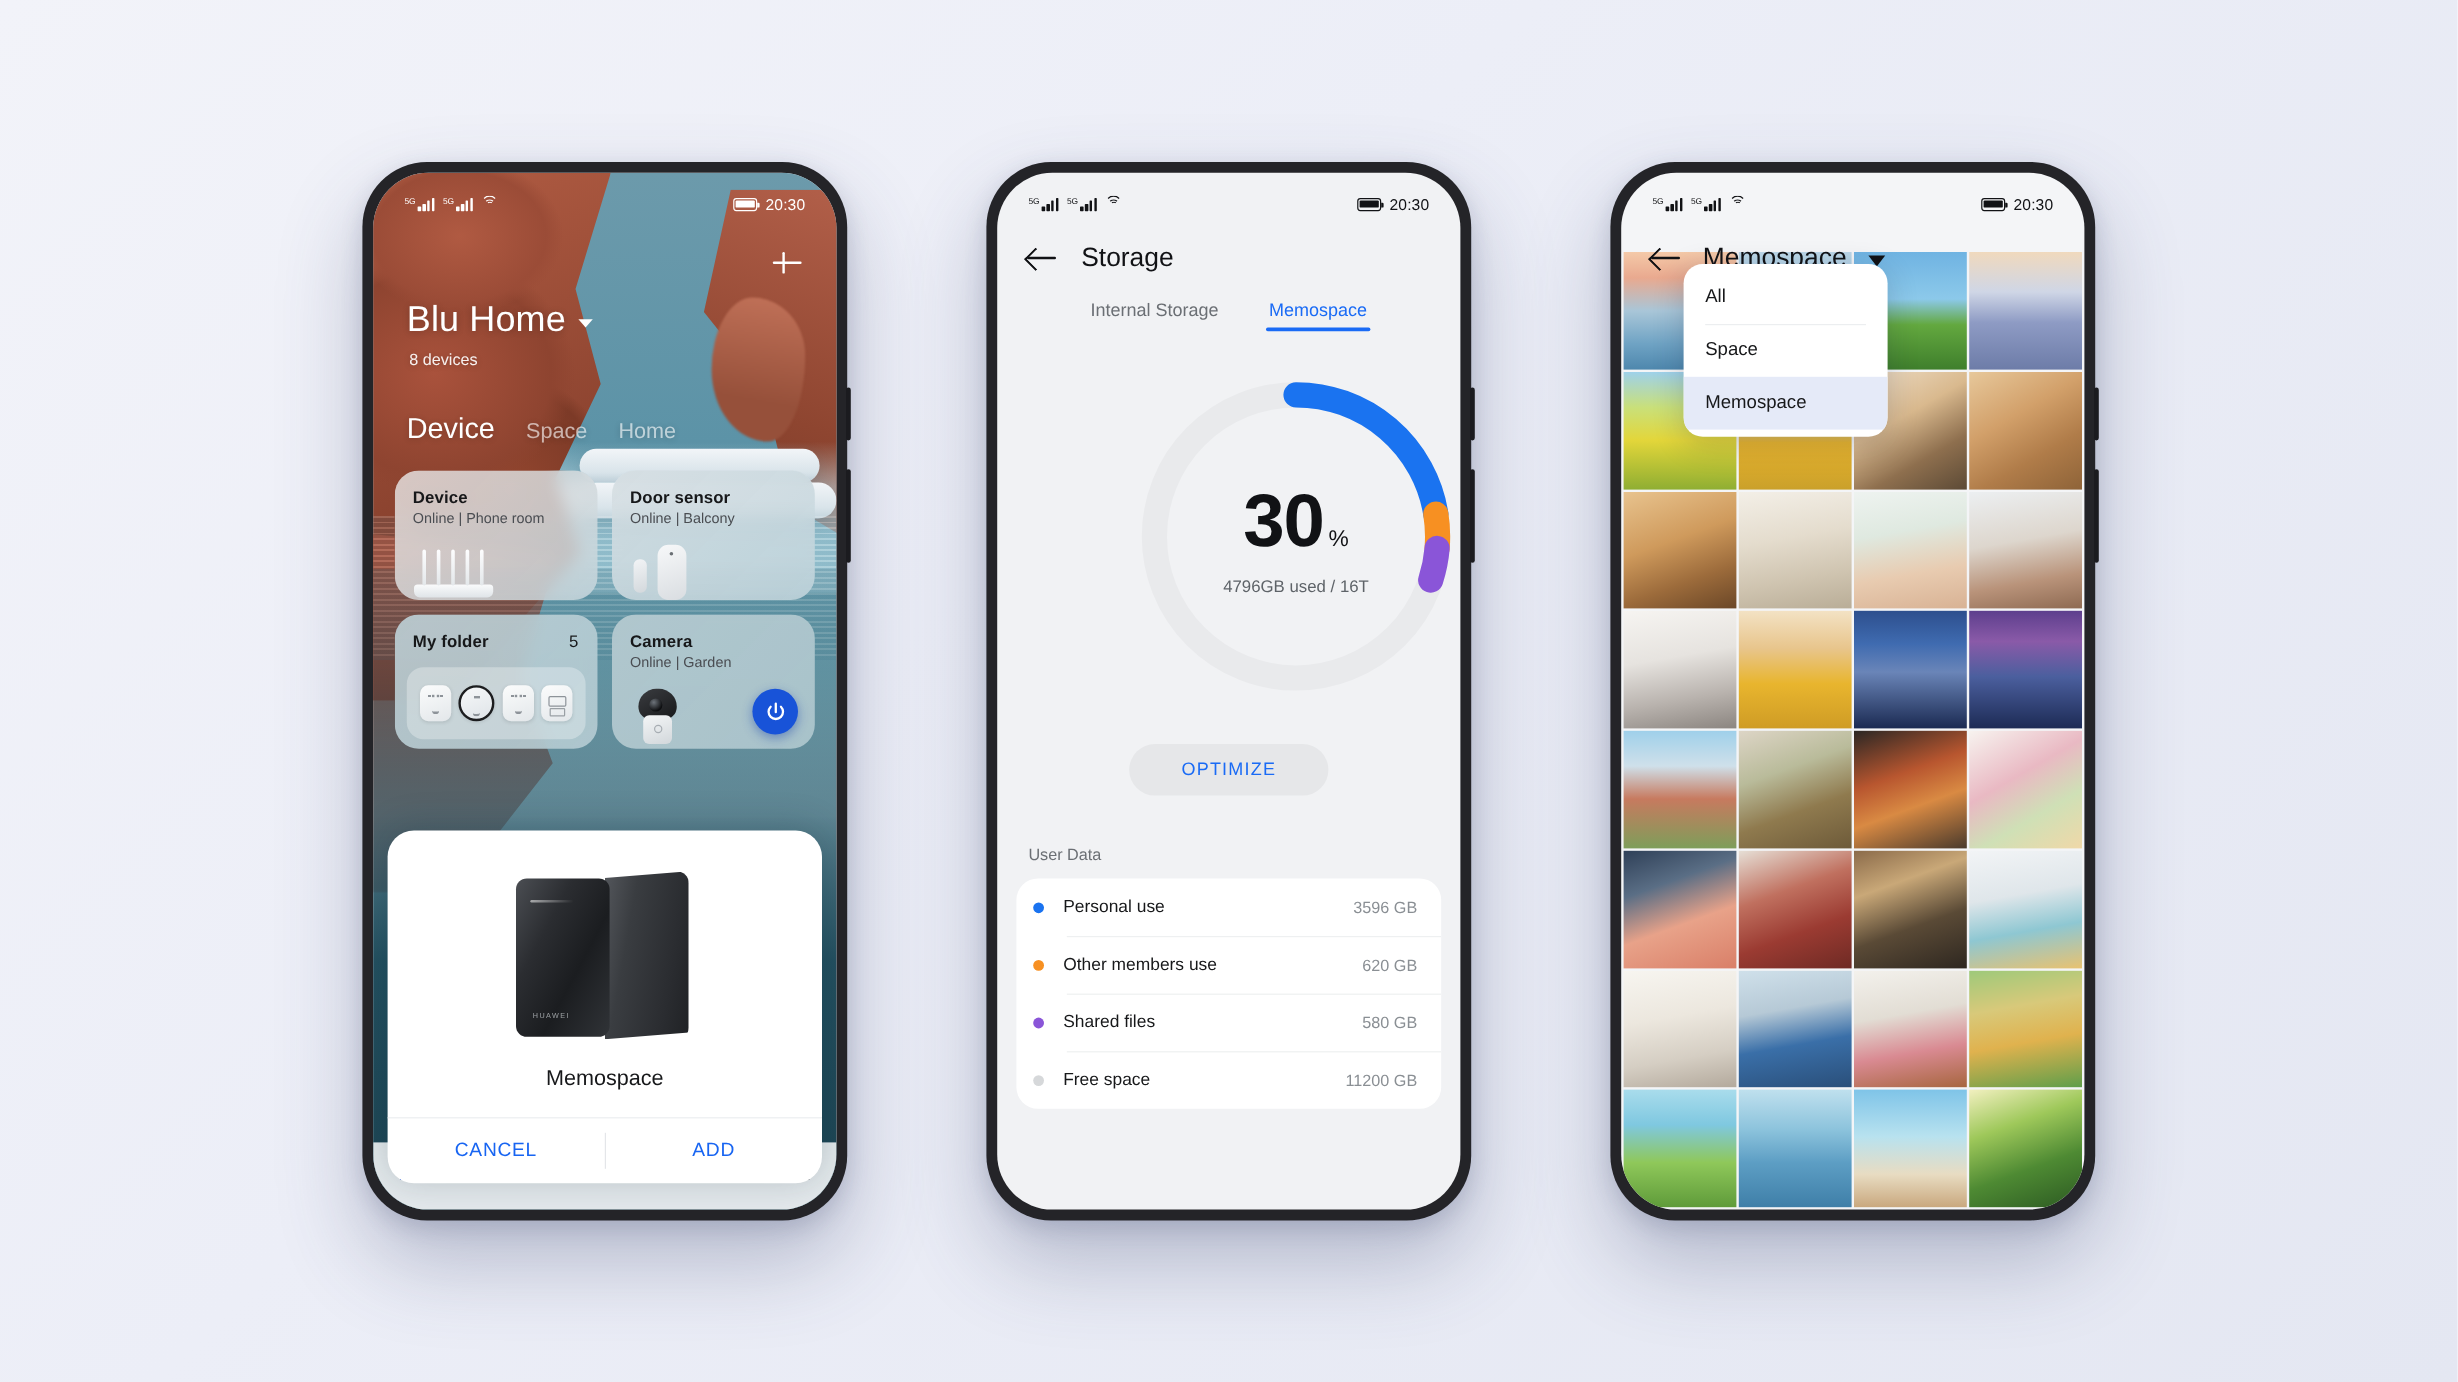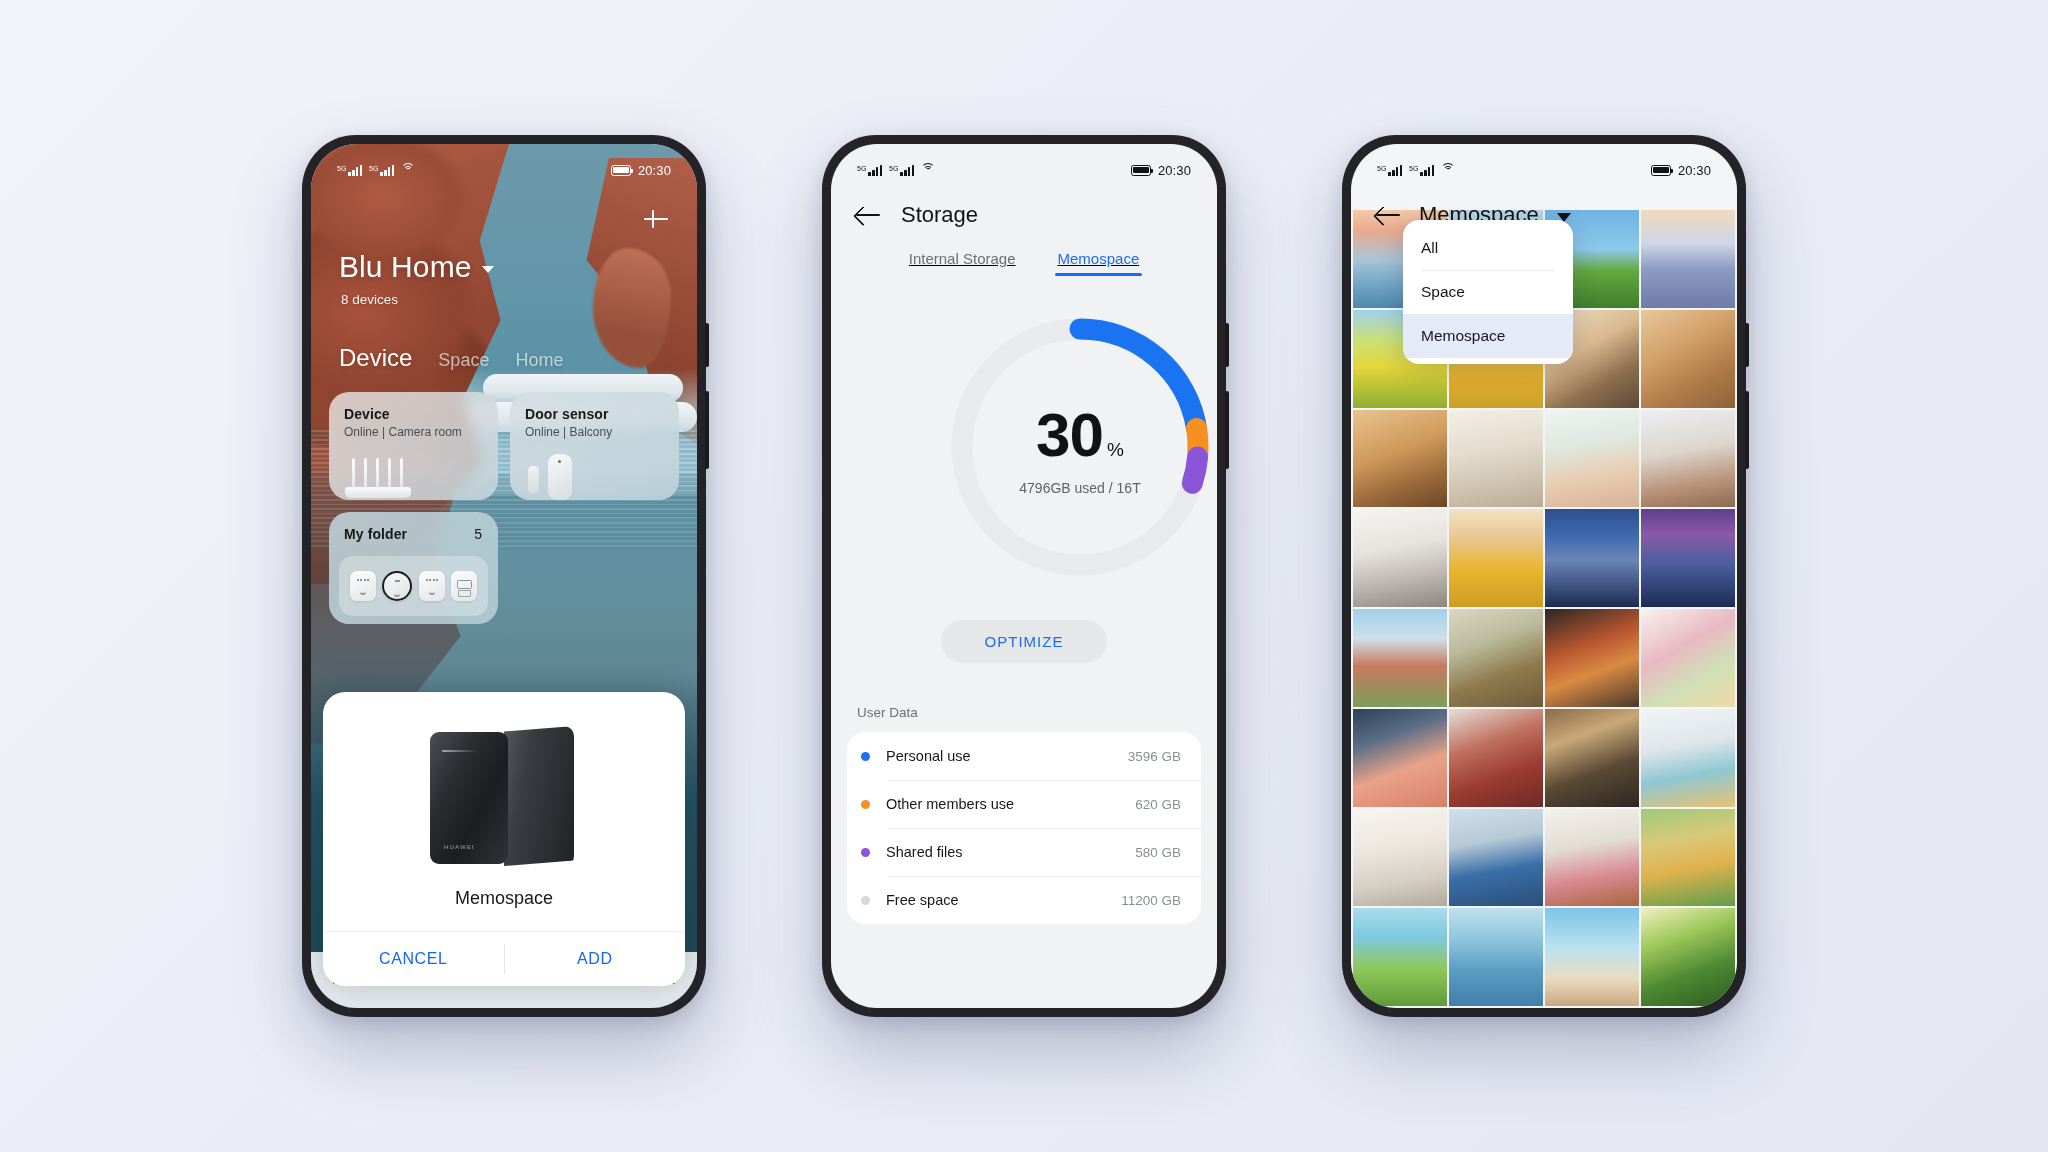--- a/index.html
+++ b/index.html
@@ -284,21 +284,21 @@
   
   .p2 .screen { background: #f1f2f4; }
   .p2-head { display:flex; align-items:center; gap: 20px; padding: 16px 24px 0 24px; }
   .back-arrow { width: 26px; height: 22px; position: relative; cursor:pointer; }
   .back-arrow::before { content:""; position:absolute; left:1px; top:10px; width:24px; height:2px;
     background:#111215; border-radius:1px; }
   .back-arrow::after { content:""; position:absolute; left:1px; top:5px; width:12px; height:12px;
     border-left:2px solid #111215; border-bottom:2px solid #111215; transform: rotate(45deg); border-radius: 1px 0 0 1px; }
   .p2-title { font-size: 22px; font-weight: 500; color: #111215; }
 
-  .tabs { display:flex; gap: 42px; padding: 22px 0 0 0; justify-content:center;text-decoration:underline; }
+  .tabs { display:flex; gap: 42px; padding: 22px 0 0 0; justify-content:center; }
   .tab { font-size: 15px; color: #6b6f74; padding-bottom: 9px; cursor:pointer; position:relative; }
   .tab.active { color: #1a6bf5; font-weight: 500; }
   .tab.active::after { content:""; position:absolute; left:-3px; right:-3px; bottom:0;
     height: 2.6px; background:#1a6bf5; border-radius: 2px; }
 
   .gauge-wrap { display:flex; justify-content:flex-end; margin-top: 34px; }
   .gauge { position: relative; width: 274px; height: 274px; }
   .gauge svg { transform: rotate(-90deg); }
   .gauge .center {
     position:absolute; inset:0; display:flex; flex-direction:column;
@@ -418,21 +418,21 @@
         <div class="seg">
           <span class="active">Device</span>
           <span>Space</span>
           <span>Home</span>
         </div>
 
         <div class="cards">
 
           <div class="card c1">
             <div class="card-title">Device</div>
-            <div class="card-sub">Online | Camera room</div>
+            <div class="card-sub">Online | Phone room</div>
             <div class="dev-router">
               <div class="body"></div>
               <div class="ant"></div>
                 <div class="ant"></div>
                 <div class="ant"></div>
                 <div class="ant"></div>
                 <div class="ant"></div>
             </div>
           </div>
 
@@ -449,20 +449,34 @@
             <div class="card-title">My folder</div>
             <div class="card-count">5</div>
             <div class="folder-tray">
               <span class="plug"></span>
               <span class="plug round"></span>
               <span class="plug"></span>
               <span class="plug usb"></span>
             </div>
           </div>
 
+          <div class="card c4">
+            <div class="card-title">Camera</div>
+            <div class="card-sub">Online | Garden</div>
+            <div class="dev-cam">
+              <div class="head"></div>
+                <div class="stand"></div>
+            </div>
+            <div class="power-btn">
+              <svg viewBox="0 0 24 24">
+                <path d="M12 3v9" stroke="#fff" stroke-width="2.4" stroke-linecap="round" fill="none"></path>
+                <path d="M6.6 6.2a7.6 7.6 0 1 0 10.8 0" stroke="#fff" stroke-width="2.4" stroke-linecap="round" fill="none"></path>
+              </svg>
+            </div>
+          </div>
 
         </div>
 
         <div class="tabbar">
           <span class="t active">HOME</span>
           <span class="t">STORE</span>
           <span class="t">CONTENT</span>
           <span class="t">SCENE</span>
           <span class="t">ME</span>
         </div>

